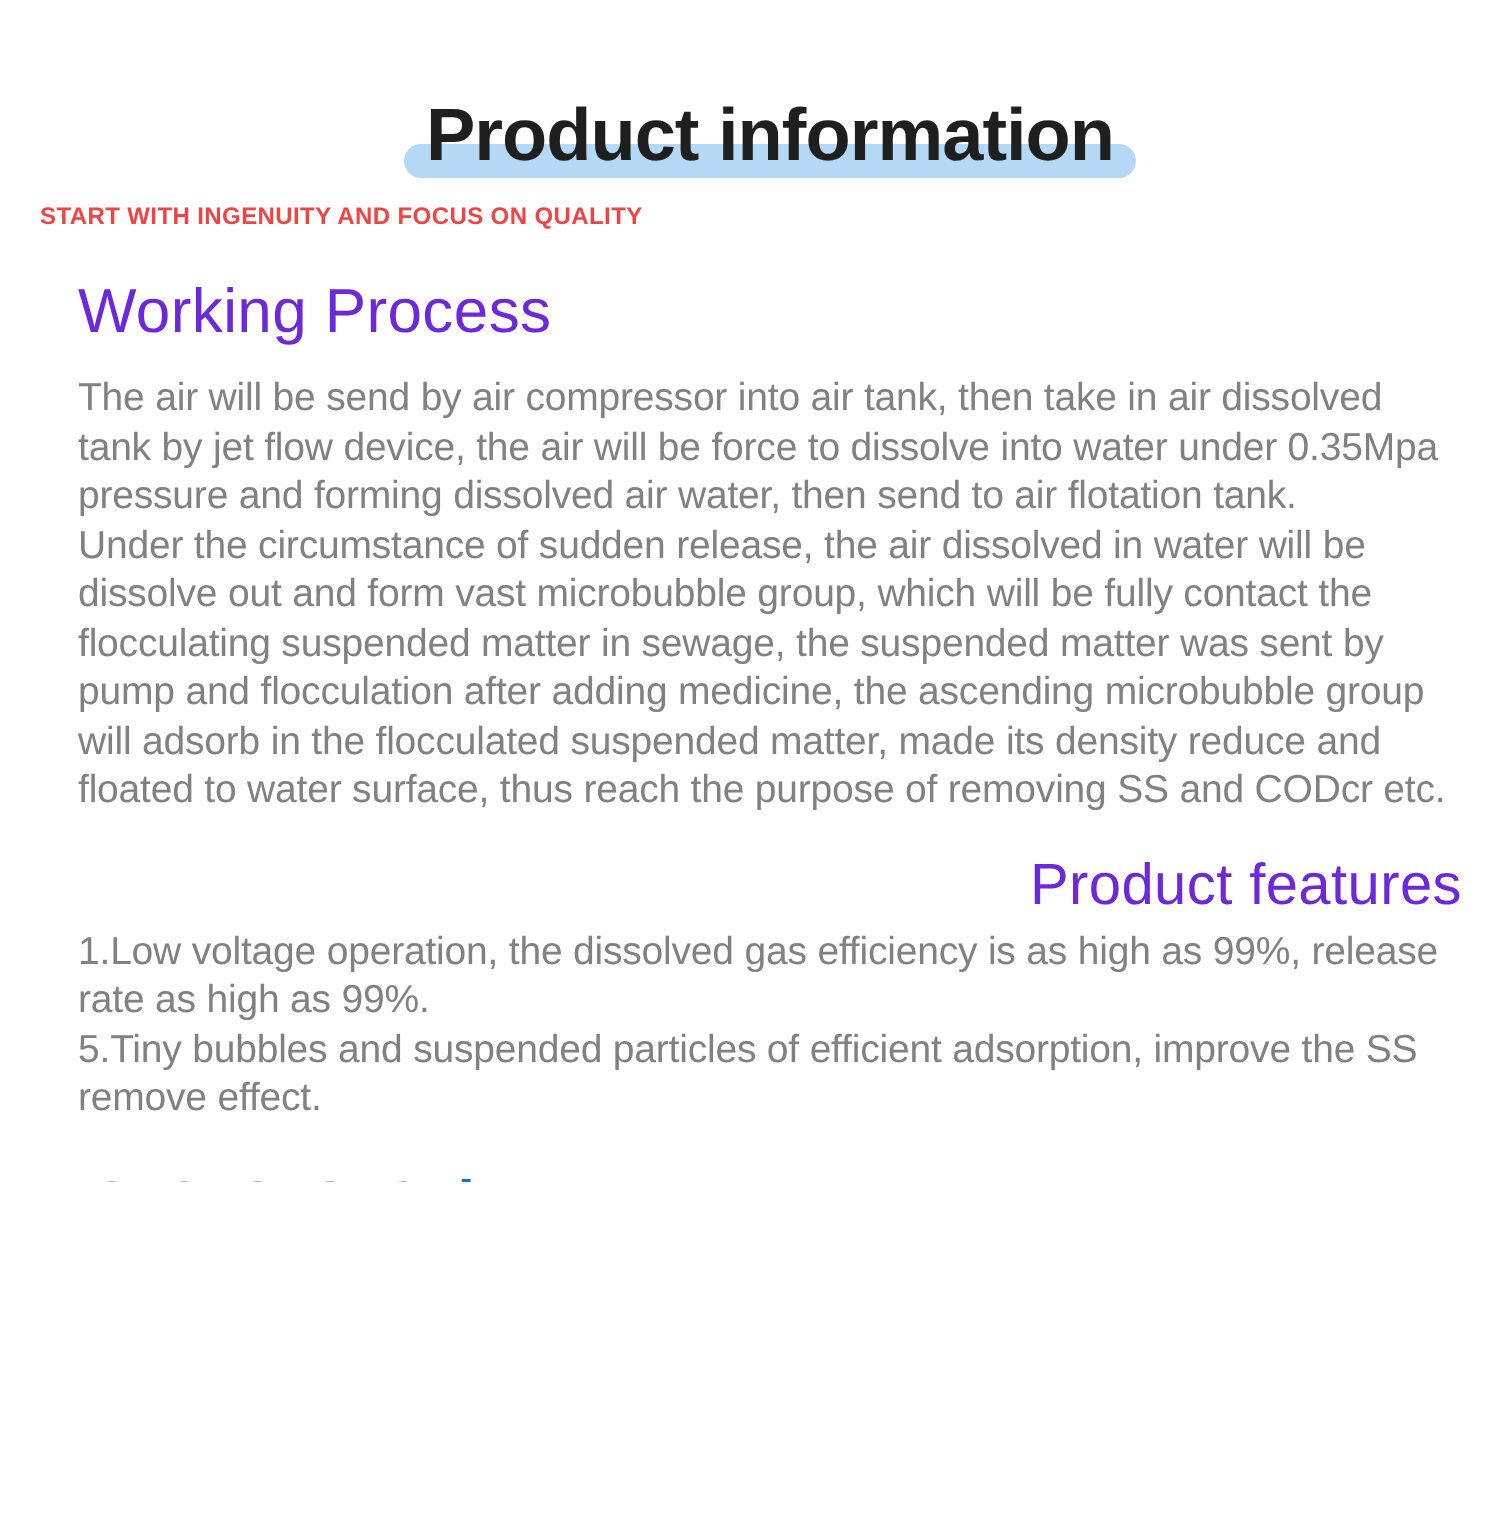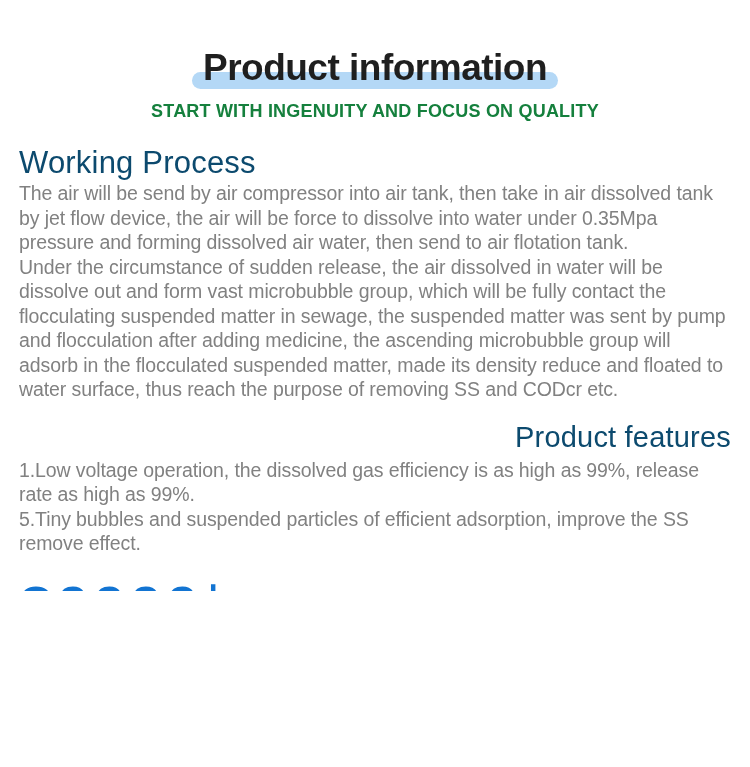--- a/index.html
+++ b/index.html
@@ -7,20 +7,21 @@
     width: 750px;
     background: #ffffff;
     font-family: "Liberation Sans", sans-serif;
   }
   .page {
     position: relative;
     width: 750px;
     height: 591px;
     background: #ffffff;
     overflow: hidden;
+    padding-left: 20px;
   }
   
   .title-area {
     position: relative;
     margin-top: 46px;
     height: 48px;
     text-align: center;
   }
   .title-pill {
     position: absolute;
@@ -37,51 +38,51 @@
     position: relative;
     z-index: 1;
     font-size: 37px;
     font-weight: 700;
     color: #1f1f1f;
     letter-spacing: -0.5px;
     line-height: 44px;
   }
   .subtitle {
     margin-top: 7px;
-    text-align: center;
-    font-size: 18px;
+    font-size: 12px;
     font-weight: 700;
-    color: #15803d;
+    color: #ef4444;
     letter-spacing: 0.2px;
   }
   
   .content {
     padding: 0 19px;
   }
   .section-heading {
     font-size: 31px;
     font-weight: 400;
-    color: #0c4a6e;
+    color: #6d28d9;
     letter-spacing: 0.2px;
   }
   .heading-working {
     margin-top: 23px;
   }
   .heading-features {
     margin-top: 19px;
     font-size: 29px;
     text-align: right;
   }
   .body-text {
     color: #818181;
     font-size: 19.5px;
     line-height: 24.5px;
     letter-spacing: -0.1px;
   }
   .paragraphs {
+    margin-top: 13px;
   }
   .features-list {
     margin-top: 4px;
     list-style: none;
   }
   
   .stats {
     margin-top: 23px;
   }
   .stat-number {

